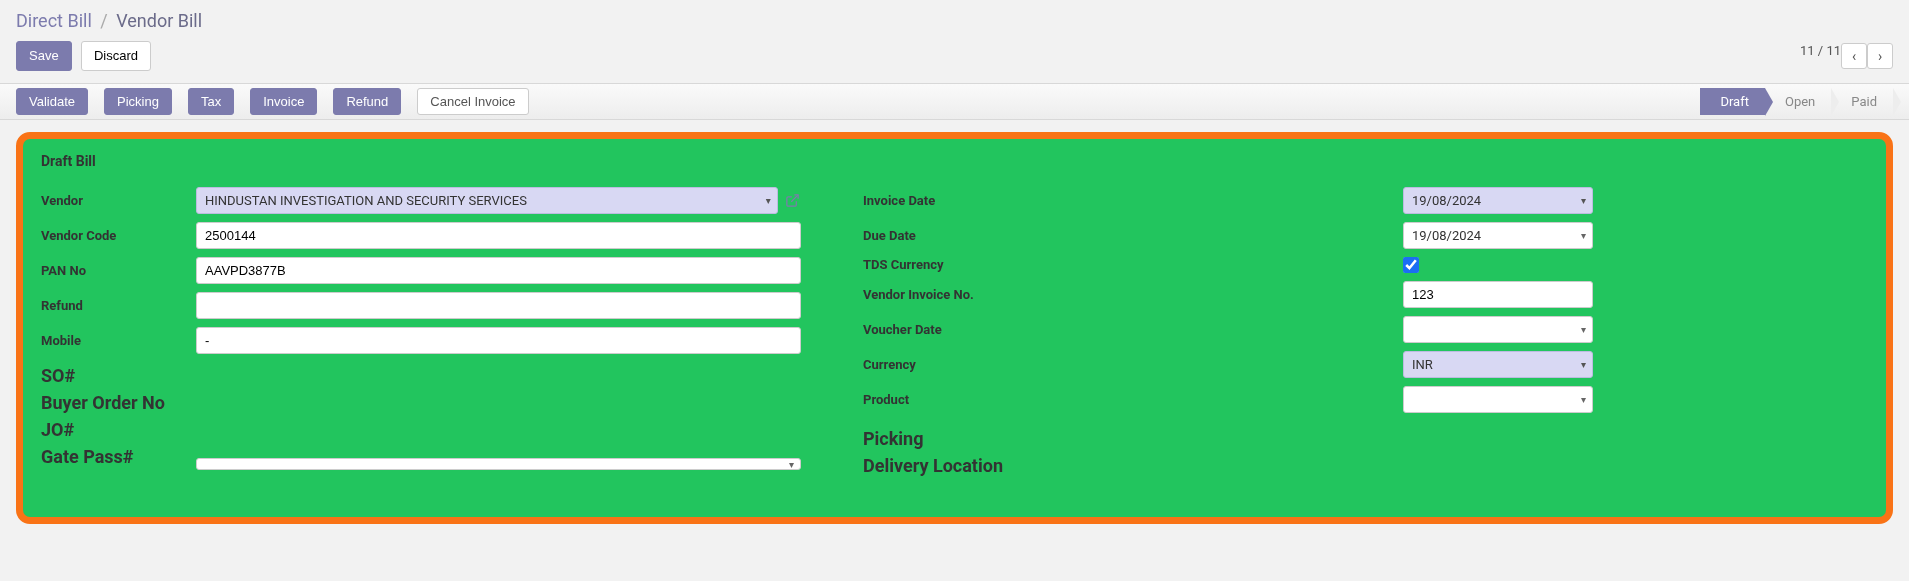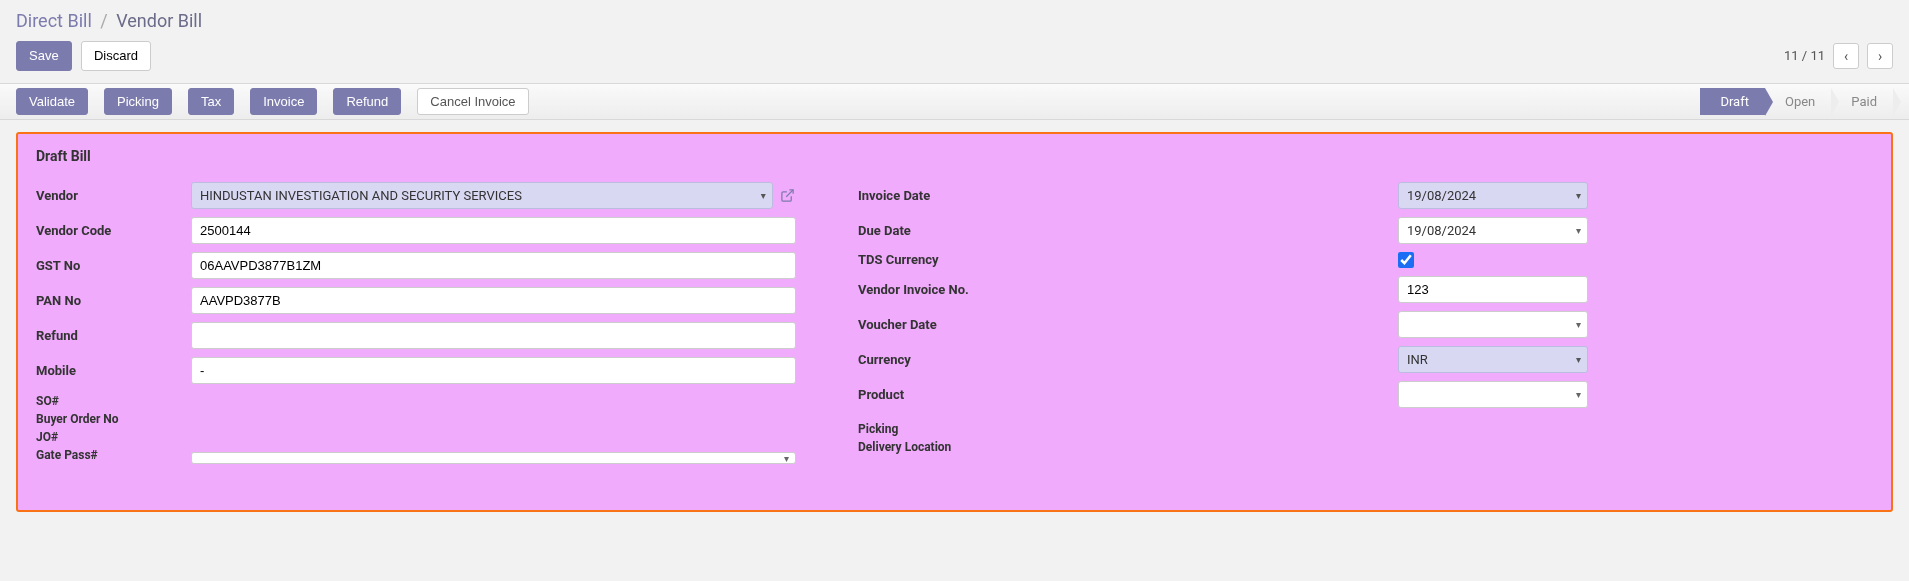--- a/index.html
+++ b/index.html
@@ -31,21 +31,21 @@
     padding: 6px 12px;
     border-radius: 3px;
     border: 1px solid #ccc;
     background: #fff;
     cursor: pointer;
     font-size: 13px;
     line-height: 1.2;
   }
   .btn-primary { background: #7c7bad; border-color: #7c7bad; color: #fff; }
   .btn + .btn { margin-left: 6px; }
-  .pager { display: flex; align-items: center; gap: 8px; color: #555; }
+  .pager { display: flex; color: #555; }
   .pager-btn {
     width: 26px; height: 26px;
     display:inline-flex; align-items:center; justify-content:center;
     border:1px solid #ccc; background:#fff; cursor:pointer; border-radius:3px;
     font-size: 14px;
   }
 
   
   .action-row {
     display: flex; justify-content: space-between; align-items: stretch;
@@ -80,23 +80,23 @@
     border-bottom: 14px solid transparent;
     border-left: 8px solid transparent;
   }
   .status.active { background:#7c7bad; color:#fff; }
   .status.active::after { border-left-color:#7c7bad; z-index:2; }
   .status:not(.active)::after { border-left-color:#ededed; }
 
   
   .sheet {
     margin: 12px 16px;
-    background:#f0abfc;
-    border:2px solid #f97316;
-    border-radius:3px;
+    background:#22c55e;
+    border:7px solid #f97316;
+    border-radius:14px;
     padding: 14px 18px 30px 18px;
     min-height: 380px;
   }
   .sheet h2 { font-size: 14px; font-weight: bold; margin-bottom: 18px; color:#333; }
 
   .form-grid { display:flex; gap:62px; }
   .col { flex:1; }
   .col-left { max-width: 760px; }
   .col-right { max-width: 760px; }
 
@@ -128,21 +128,21 @@
 
   .required { background:#d8d8f3; border-color:#bcbce0; }
   .required.select::after, .required.date::after { color:#555; }
 
   .ext-link {
     width:18px; height:18px; display:inline-flex; align-items:center; justify-content:center;
     color:#7c7bad; cursor:pointer; font-size:15px;
   }
 
   .stack-labels { line-height:1.5; }
-  .stack-labels div { font-weight:bold; font-size:12px; color:#333; }
+  .stack-labels div { font-weight:bold; font-size:18px; color:#333; }
 
   input[type=checkbox] { width:16px; height:16px; accent-color:#1b6ef3; }
 </style>
 </head>
 <body>
 
 <div class="breadcrumbs">
   <a href="#">Direct Bill</a>
   <span class="sep">/</span>
   <span>Vendor Bill</span>
@@ -201,26 +201,20 @@
         </div>
       </div>
 
       <div class="field">
         <div class="label-cell">Vendor Code</div>
         <div class="input-cell">
             <input type="text" value="2500144" style="">
           </div>
       </div>
 
-      <div class="field">
-        <div class="label-cell">GST No</div>
-        <div class="input-cell">
-            <input type="text" value="06AAVPD3877B1ZM" style="">
-          </div>
-      </div>
 
       <div class="field">
         <div class="label-cell">PAN No</div>
         <div class="input-cell">
             <input type="text" value="AAVPD3877B" style="">
           </div>
       </div>
 
       <div class="field">
         <div class="label-cell">Refund</div>

